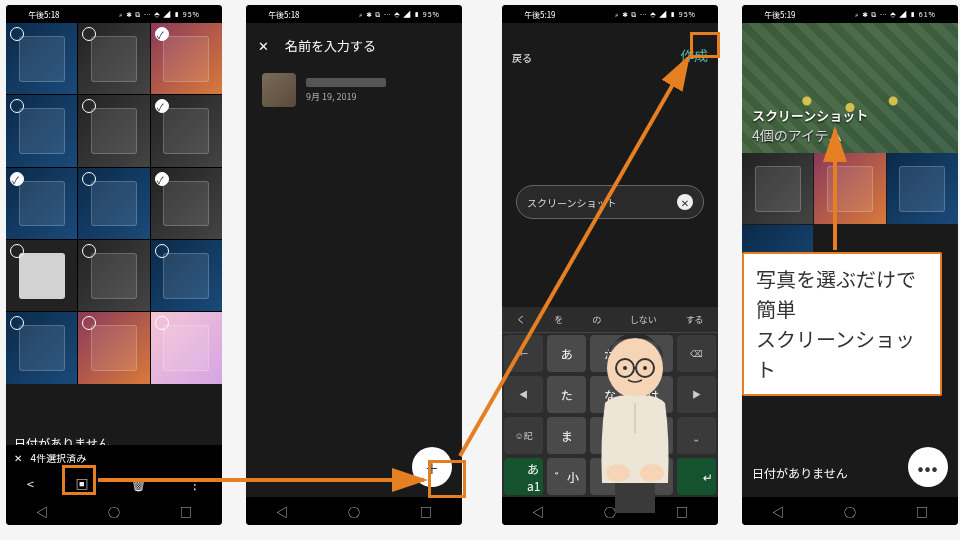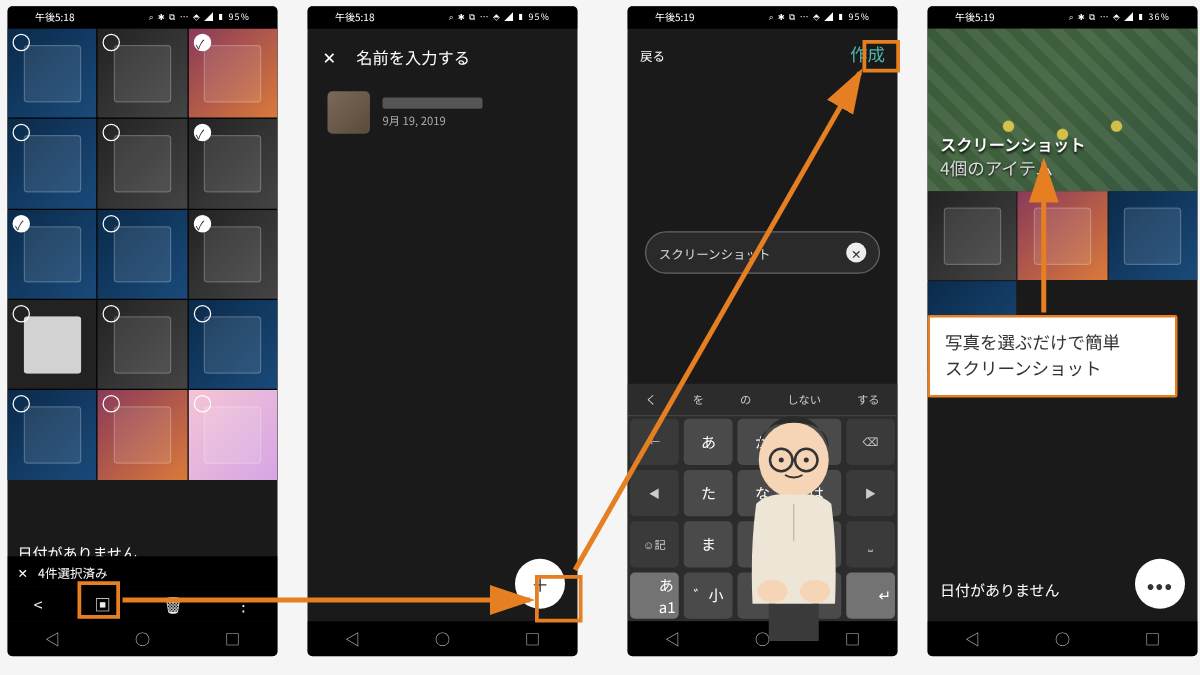--- a/index.html
+++ b/index.html
@@ -101,21 +101,21 @@
     position: absolute; right: 10px; bottom: 38px;
     width: 40px; height: 40px; border-radius: 50%;
     background: #fff; color: #333;
     display: flex; align-items: center; justify-content: center;
     font-size: 22px; font-weight: 300;
   }
   .fab.more { font-size: 16px; font-weight: bold; letter-spacing: 1px;}
 
   
   .p3 .topbar {
-    height: 42px; display: flex; align-items: center; justify-content: space-between;
+    height: 42px; display: flex; align-items: flex-end; justify-content: space-between;
     padding: 0 10px;
   }
   .p3 .topbar .center { text-align: center; font-size: 9px; flex: 1; }
   .p3 .topbar .center .sub { color: #aaa; font-size: 8px; }
   .p3 .create { color: #4db6ac; font-size: 14px; }
   .p3 .input-pill {
     margin: 120px 14px 0; height: 34px; border-radius: 17px;
     border: 1px solid #666; background: #2a2a2a;
     display: flex; align-items: center; justify-content: space-between;
     padding: 0 10px; font-size: 10px; color: #ddd;
@@ -135,21 +135,21 @@
     font-size: 9px; color: #ccc; border-bottom: 1px solid #444;
   }
   .kb-rows { flex: 1; display: grid; grid-template-rows: repeat(4,1fr); }
   .kb-row { display: grid; grid-template-columns: 1fr 1fr 1fr 1fr 1fr; }
   .key {
     margin: 2px; background: #4a4a4a; border-radius: 4px;
     display: flex; align-items: center; justify-content: center;
     font-size: 12px; color: #fff;
   }
   .key.fn { background: #3a3a3a; font-size: 9px; color: #ccc; }
-  .key.accent { background: #737373; padding-left: 23px; }
+  .key.accent { background: #14532d; padding-left: 23px; }
 
   
   .p4 .hero {
     height: 130px;
     background: linear-gradient(135deg,#3a5a3a 0%,#5a7a4a 40%,#2a4a5a 100%);
     position: relative;
   }
   .p4 .hero .sprites {
     position: absolute; inset: 0;
     background:
@@ -174,21 +174,21 @@
 
   
   .hl {
     position: absolute; border: 3px solid #e67e22;
     pointer-events: none; z-index: 50;
   }
   .arrow-svg { position: absolute; z-index: 40; pointer-events: none; }
   .callout {
     position: absolute; background: #fff; color: #333;
     border: 2px solid #e67e22; padding: 10px 12px;
-    font-size: 14px; line-height: 1.5; z-index: 60;
+    font-size: 20px; line-height: 1.5; z-index: 60;
     border-radius: 2px;
   }
   .character {
     position: absolute; z-index: 55;
     width: 130px; height: 195px;
   }
 </style>
 </head>
 <body>
 
@@ -360,21 +360,21 @@
   <div class="navbar">
     <span>◁</span>
     <span>○</span>
     <span>□</span>
   </div>
 </div>
 
 <div class="phone p4">
   <div class="statusbar">
     <span>午後5:19</span>
-    <span class="icons">⌕ ✱ ⧉ ⋯ ⬘ ◢ ▮ 36%</span>
+    <span class="icons">⌕ ✱ ⧉ ⋯ ⬘ ◢ ▮ 61%</span>
   </div>
   <div class="hero">
     <div class="sprites"></div>
     <div class="hero-text">
       <div class="title">スクリーンショット</div>
       <div class="sub">4個のアイテム</div>
     </div>
   </div>
   <div class="grid2">
     <div class="thumb dark">

